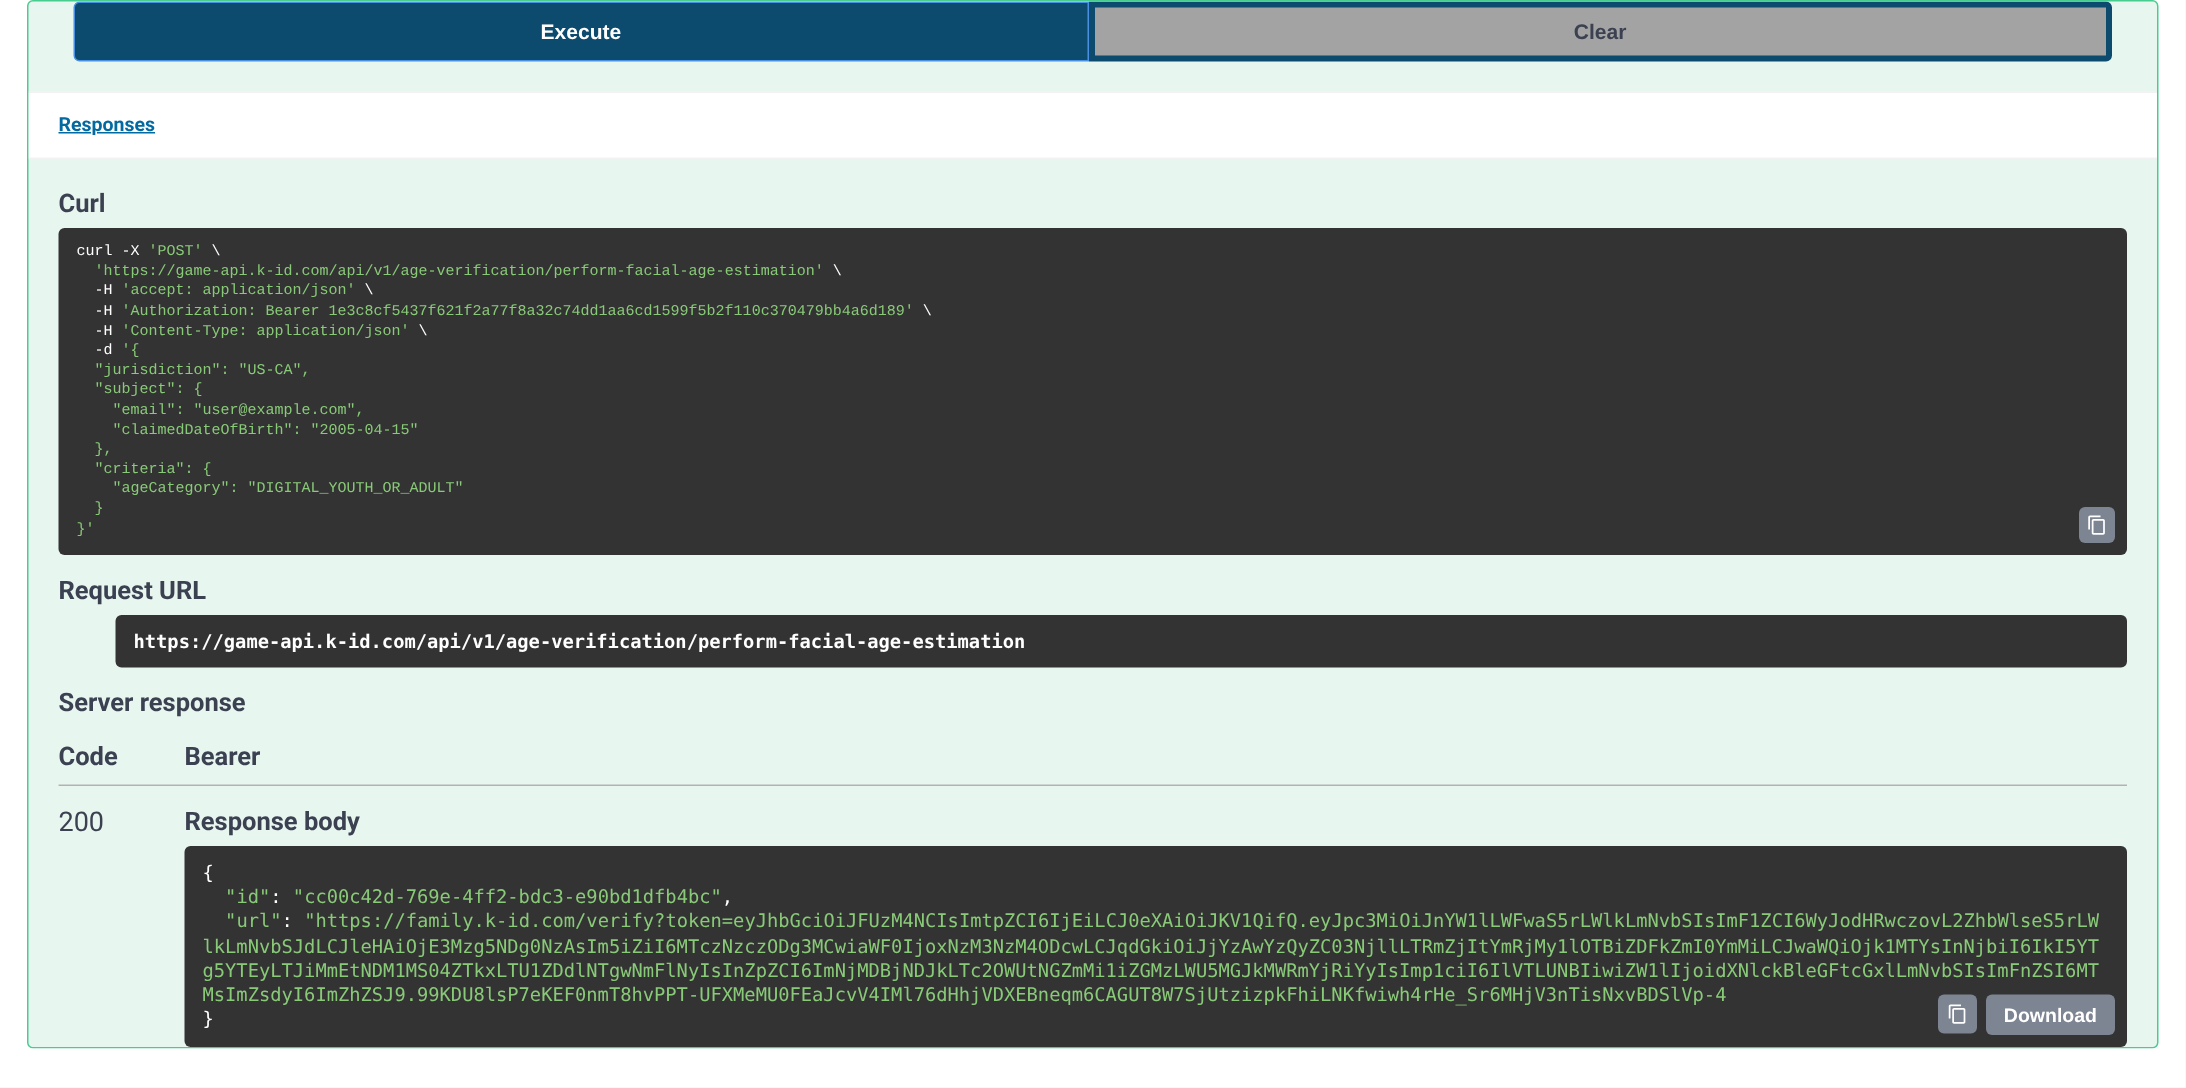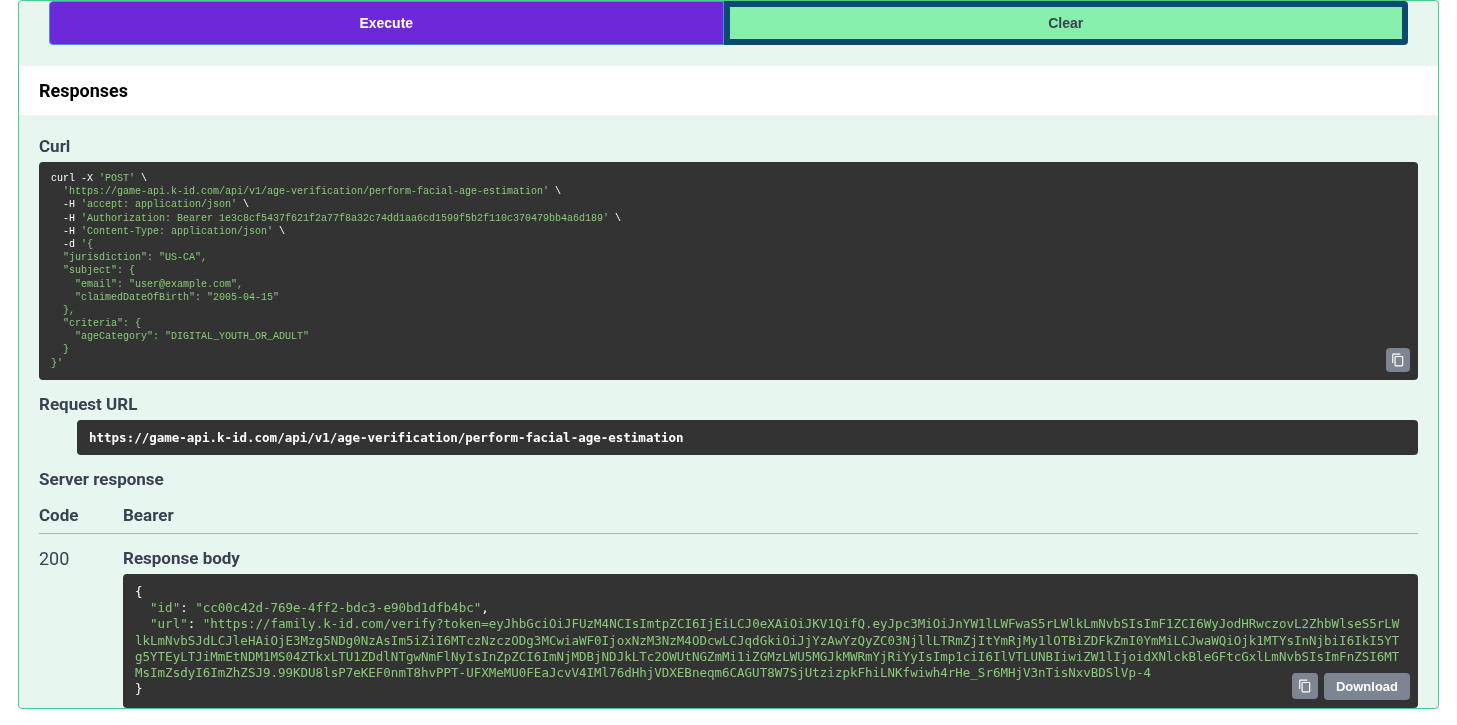--- a/index.html
+++ b/index.html
@@ -26,41 +26,42 @@
   .btn {
     flex: 1;
     padding: 8px 0;
     font-size: 14px;
     font-weight: 700;
     cursor: pointer;
     border-radius: 4px;
     text-align: center;
   }
   .btn-execute {
-    background: #6d28d9;
+    background: #0c4a6e;
     color: #fff;
     border: 1px solid #4990e2;
     border-top-right-radius: 0;
     border-bottom-right-radius: 0;
   }
   .btn-clear {
-    background: #86efac;
-    color: #3b4151;
-    border: 6px solid #0c4a6e;
+    background: #a3a3a3;
+    color: #3b4151;
+    border: 4px solid #0c4a6e;
     border-top-left-radius: 0;
     border-bottom-left-radius: 0;
   }
   .responses-header {
     background: #fff;
     padding: 14px 20px;
-    font-size: 18px;
-    font-weight: 700;
-    color: #000000;
+    font-size: 13px;
+    font-weight: 700;
+    color: #0369a1;
     border-top: 1px solid rgba(0,0,0,0.05);
     border-bottom: 1px solid rgba(0,0,0,0.05);
+    text-decoration: underline;
   }
   .response-content {
     padding: 20px 20px 0 20px;
   }
   .section-label {
     font-size: 17px;
     font-weight: 700;
     color: #3b4151;
     margin-bottom: 6px;
   }

